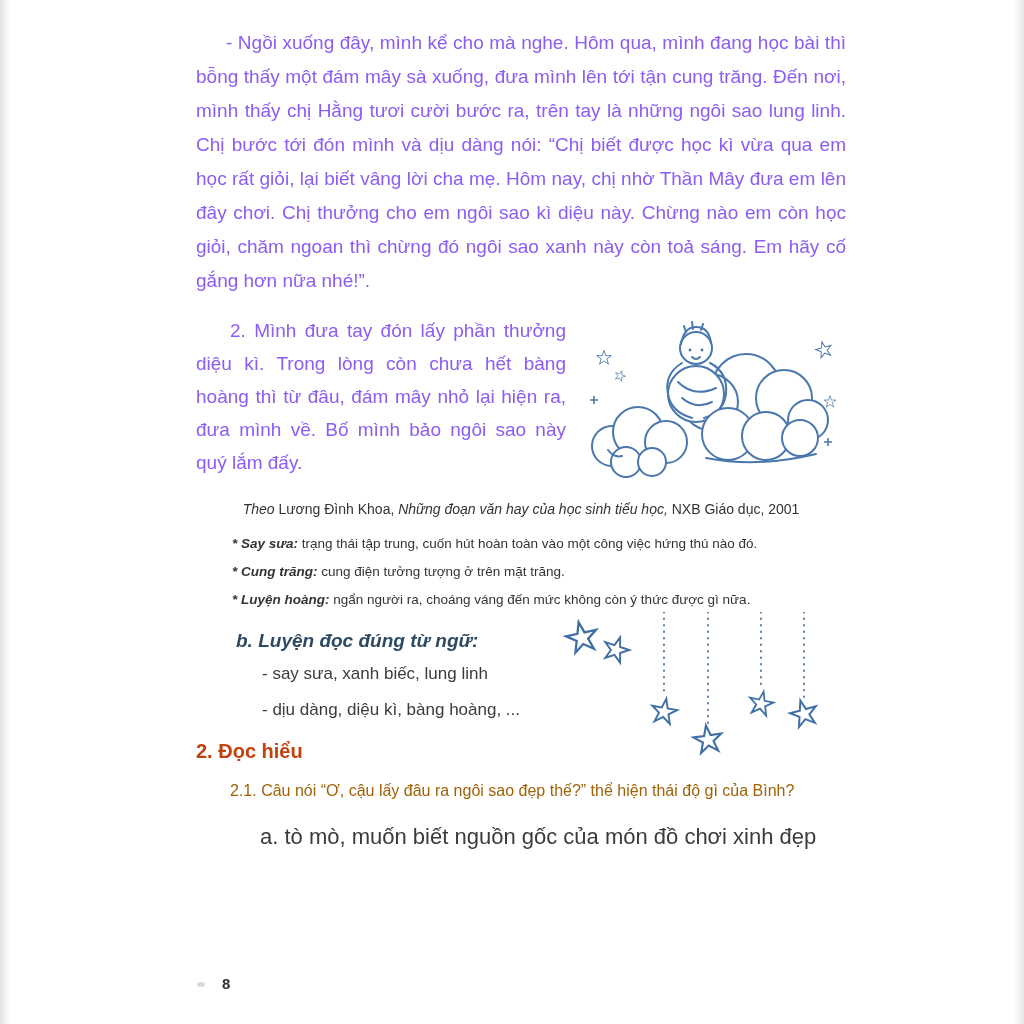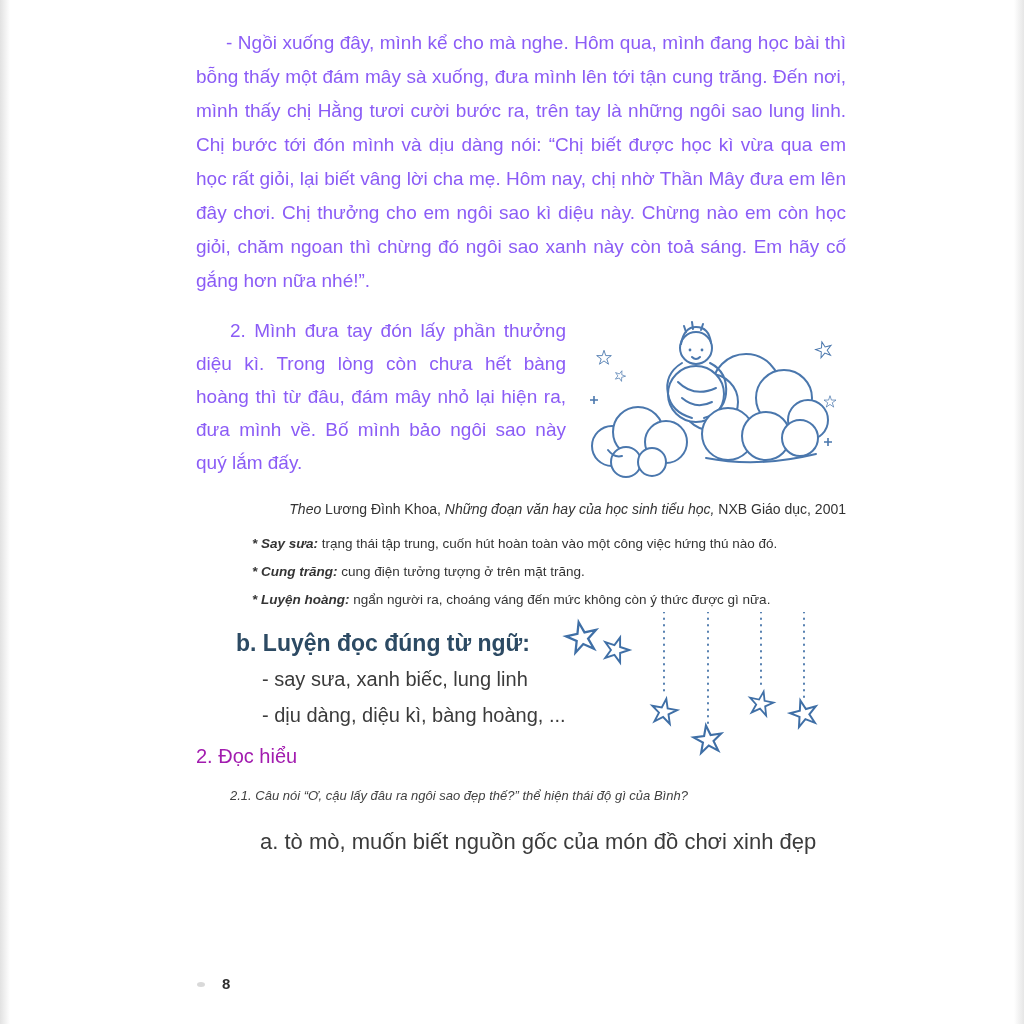--- a/index.html
+++ b/index.html
@@ -14,36 +14,36 @@
   .edge-right{right:0;background:linear-gradient(to left,#e6e6e6,#ffffff)}
 
   .content{position:absolute;left:196px;top:26px;width:650px}
 
   .para{font-size:19px;line-height:34px;text-align:justify;margin:0;color:#8b5cf6}
   .para1{text-indent:30px}
   .para2wrap{margin-top:16px;overflow:hidden}
   .para2{text-indent:34px;line-height:33px}
   .illustration{float:right;width:268px;height:178px;margin:-4px 0 4px 12px}
 
-  .attribution{margin:8px 0 0 0;font-size:14px;color:#333;text-align:right;line-height:18px}
+  .attribution{margin:8px 0 0 0;font-size:14px;color:#333;text-align:center;line-height:18px}
   .it{font-style:italic}
 
-  .glossary{margin:12px 0 0 56px;font-size:13.5px;color:#343434}
+  .glossary{margin:12px 0 0 36px;font-size:13.5px;color:#343434}
   .glossary p{margin:0;line-height:28px;white-space:nowrap}
   .glossary .term{font-weight:bold;font-style:italic}
 
   .section-b{margin-top:16px;position:relative}
-  .b-heading{margin:0 0 8px 0;padding-left:40px;font-size:23px;font-weight:bold;color:#2c4a63}
-  .b-item{margin:8px 0 8px 66px;font-size:20px;line-height:28px;color:#3b3b3b}
+  .b-heading{margin:0 0 8px 0;padding-left:40px;font-size:19px;font-weight:bold;font-style:italic;color:#2c4a63}
+  .b-item{margin:8px 0 8px 66px;font-size:17px;line-height:28px;color:#3b3b3b}
 
   .stars-deco{position:absolute;left:360px;top:-18px;width:275px;height:155px;pointer-events:none}
 
-  .sec2-heading{margin:16px 0 0 0;font-size:20px;font-weight:normal;color:#a21caf}
+  .sec2-heading{margin:16px 0 0 0;font-size:20px;font-weight:bold;color:#c2410c}
 
-  .question{margin:10px 0 0 0;font-size:13px;font-style:italic;line-height:36px;text-indent:34px;color:#404040}
+  .question{margin:10px 0 0 0;font-size:16px;line-height:36px;text-indent:34px;color:#a16207}
 
   .options{margin-top:6px}
   .option{margin:14px 0 0 64px;font-size:22px;line-height:28px;color:#3b3b3b}
 
   .pagenum{position:absolute;left:222px;bottom:32px;font-size:15px;font-weight:bold;color:#2f2f2f}
   .scan-mark{position:absolute;left:197px;bottom:37px;width:8px;height:5px;background:#cfcfcf;border-radius:50%;opacity:.8}
 </style>
 </head>
 <body>
 

